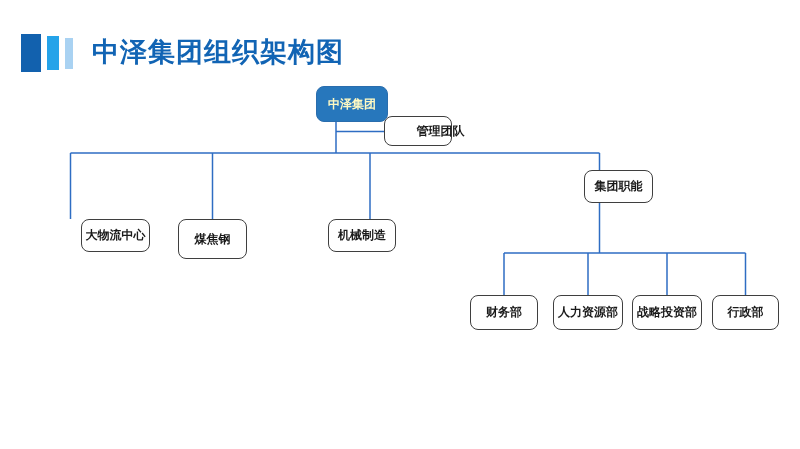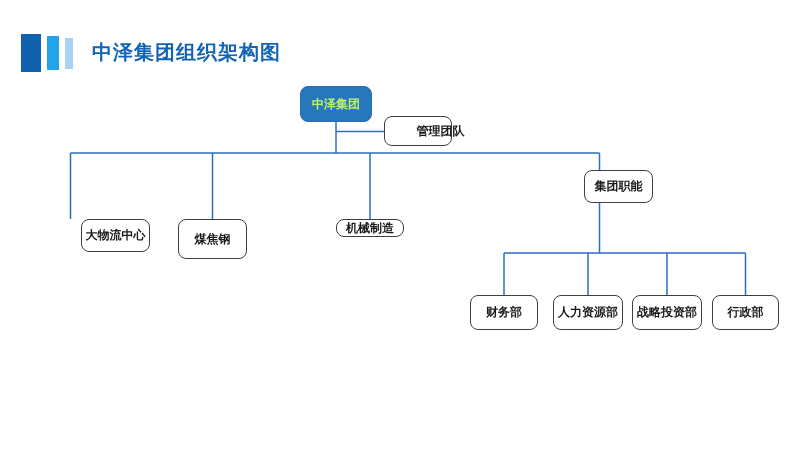--- a/index.html
+++ b/index.html
@@ -37,21 +37,21 @@
   }
   .logo .bar { display: inline-block; }
   .logo .b1 { width: 20px; height: 38px; background: var(--accent-bar-dark); }
   .logo .b2 { width: 12px; height: 34px; background: var(--accent-bar-mid); }
   .logo .b3 { width: 8px;  height: 31px; background: var(--accent-bar-light); }
 
   .page-title {
     position: absolute;
     left: 92px;
     top: 36px;
-    font-size: 20px;
+    font-size: 27px;
     line-height: 32px;
     font-weight: bold;
     color: var(--title);
     letter-spacing: 1px;
     white-space: nowrap;
   }
 
   
   svg.connectors {
     position: absolute;
@@ -74,28 +74,29 @@
     border: 1.5px solid var(--node-border);
     border-radius: 8px;
     font-size: 12px;
     font-weight: bold;
     color: var(--node-text);
     white-space: nowrap;
   }
   .node.root {
     background: var(--root-fill);
     border: 1.5px solid var(--root-border);
-    color: #bef264;
+    color: #fef9c3;
+    margin-left: 16px;
   }
 
   .pos-root       { left: 300px; top:  86px; width: 72px; height: 36px; }
   .pos-management { left: 384px; top: 116px; width: 68px; height: 30px; padding-left: 45px; }
   .pos-div0       { left:  36px; top: 219px; width: 69px; height: 33px; margin-left: 45px; }
   .pos-div1       { left: 178px; top: 219px; width: 69px; height: 40px; }
-  .pos-div2       { left: 336px; top: 219px; width: 68px; height: 18px; }
+  .pos-div2       { left: 328px; top: 219px; width: 68px; height: 33px; }
   .pos-gfunc      { left: 565px; top: 170px; width: 69px; height: 33px; margin-left: 19px; }
   .pos-dept0      { left: 470px; top: 295px; width: 68px; height: 35px; }
   .pos-dept1      { left: 553px; top: 295px; width: 70px; height: 35px; }
   .pos-dept2      { left: 632px; top: 295px; width: 70px; height: 35px; }
   .pos-dept3      { left: 712px; top: 295px; width: 67px; height: 35px; }
 </style>
 </head>
 <body>
 
 <div class="slide">

